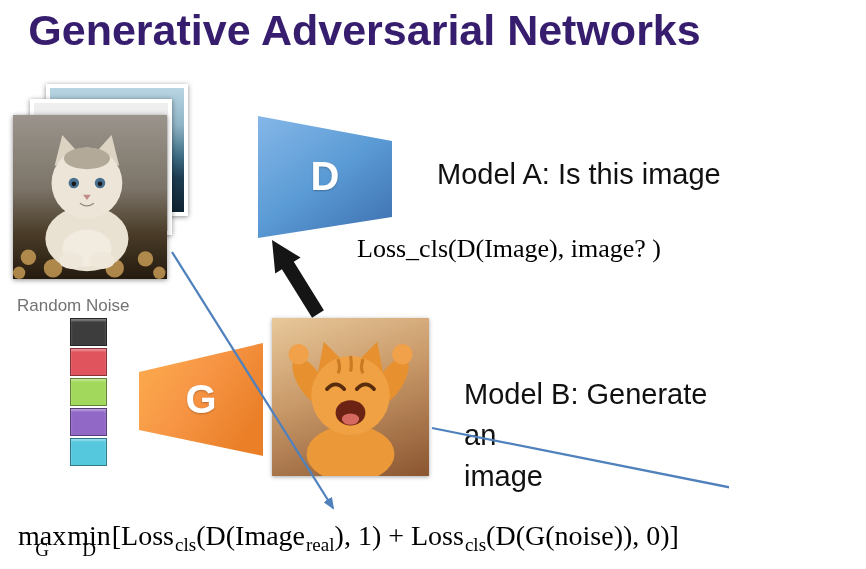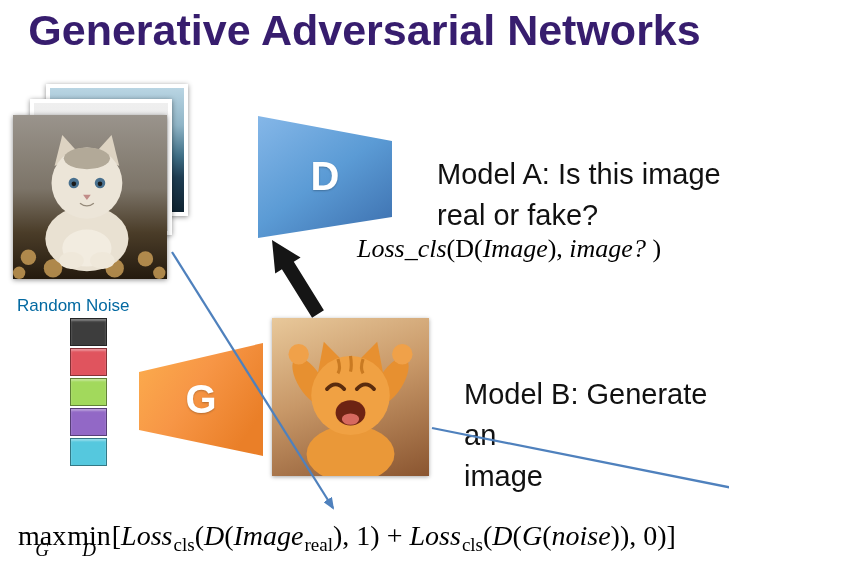--- a/index.html
+++ b/index.html
@@ -25,30 +25,30 @@
   .shape svg{position:absolute;left:0;top:0;width:100%;height:100%;}
   .shape-label{position:absolute;left:0;top:0;width:100%;height:100%;display:flex;
                align-items:center;justify-content:center;color:#fff;font-weight:700;
                font-size:40px;text-shadow:0 1px 2px rgba(0,0,0,.25);}
   .d-shape{left:258px;top:114px;width:134px;height:124px;}
   .g-shape{left:139px;top:343px;width:124px;height:113px;}
   
   .caption{position:absolute;color:#111;font-size:29px;line-height:1.42;margin-top:28px;}
   .model-a{left:437px;top:126px;}
   .model-b{left:464px;top:346px;}
-  .random-noise{position:absolute;left:17px;top:296px;font-size:17px;color:#0369a1;}
+  .random-noise{position:absolute;left:17px;top:296px;font-size:17px;color:#737373;}
   
   .noise-stack{position:absolute;left:70px;top:318px;width:37px;}
   .noise-square{width:37px;height:28px;margin-bottom:2px;border:1px solid rgba(0,0,0,.4);
                 box-sizing:border-box;box-shadow:inset 0 2px 2px rgba(255,255,255,.35);}
   
   .formula{position:absolute;font-family:"Liberation Serif",serif;color:#000;white-space:nowrap;}
   .formula-top{left:357px;top:234px;font-size:26px;}
   .formula-bottom{left:18px;top:520px;font-size:28px;}
-  .it{font-style:italic;}
+  .it{}
   .rm{font-style:normal;}
   .sub{font-size:0.68em;vertical-align:-0.32em;margin-left:1px;}
   .opstack{display:inline-block;position:relative;font-style:normal;margin-right:1px;}
   .opstack .under{position:absolute;top:0.98em;left:50%;transform:translateX(-50%);
                   font-size:0.68em;}
   
   .overlay{position:absolute;left:0;top:0;width:866px;height:569px;pointer-events:none;}
 </style>
 </head>
 <body>
@@ -96,21 +96,20 @@
             <stop offset="100%" stop-color="#4176b4"></stop>
         </linearGradient>
       </defs>
       <polygon points="0,2 134,27 134,103 0,124" fill="url(#gd)"></polygon>
     </svg>
     <span class="shape-label">D</span>
   </div>
 
   <div class="caption model-a">
     <div>Model A: Is this image</div>
-    <div>real or fake?</div>
   </div>
 
   <div class="formula formula-top"><span class="it">Loss_cls</span><span class="rm">(</span><span class="rm">D</span><span class="rm">(</span><span class="it">Image</span><span class="rm">), </span><span class="it">image?</span><span class="rm"> )</span></div>
 
   <div class="random-noise">Random Noise</div>
 
   <div class="noise-stack">
     <div class="noise-square" style="background-color: rgb(61, 61, 61);"></div>
     <div class="noise-square" style="background-color: rgb(224, 84, 94);"></div>
     <div class="noise-square" style="background-color: rgb(162, 217, 92);"></div>

